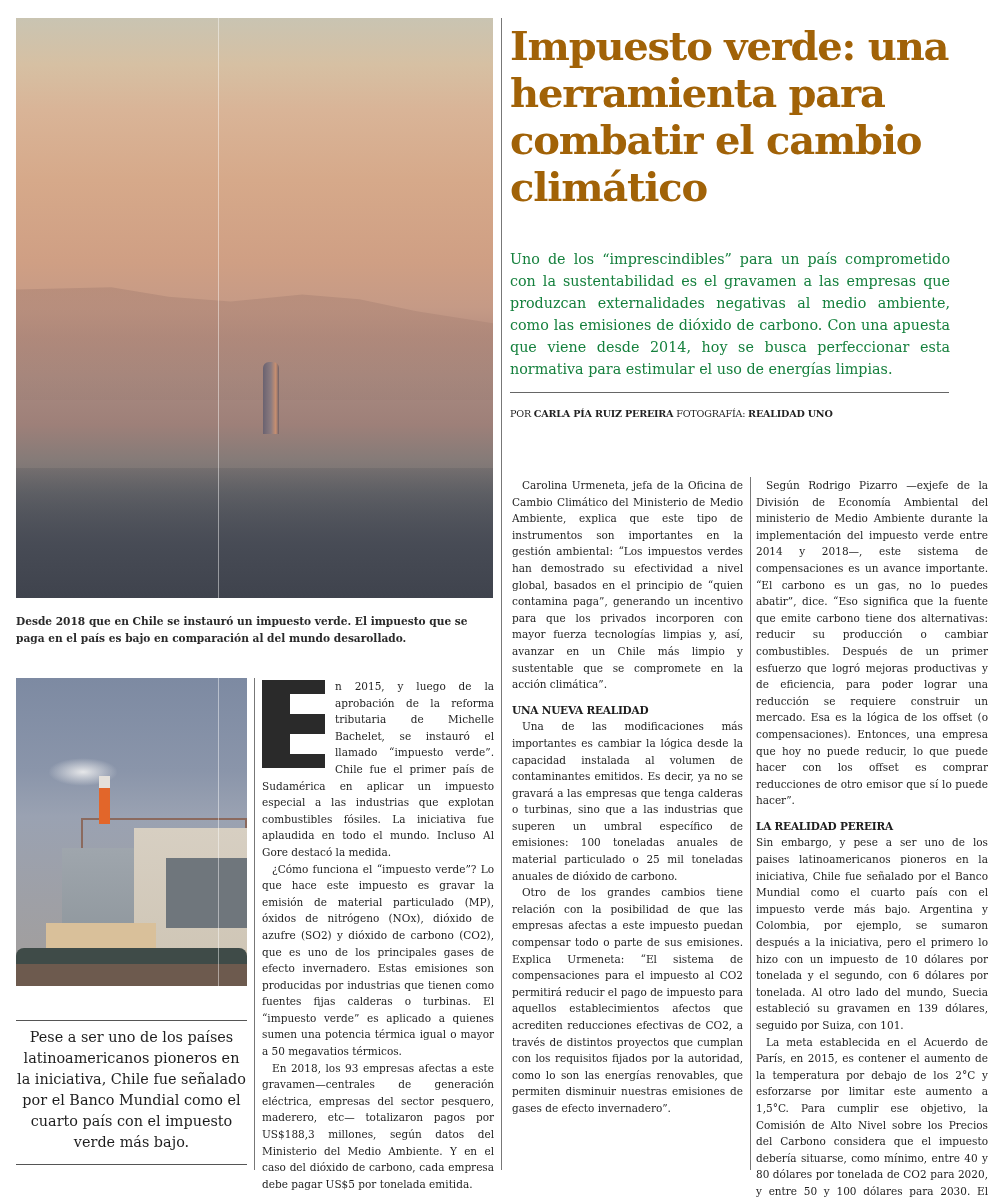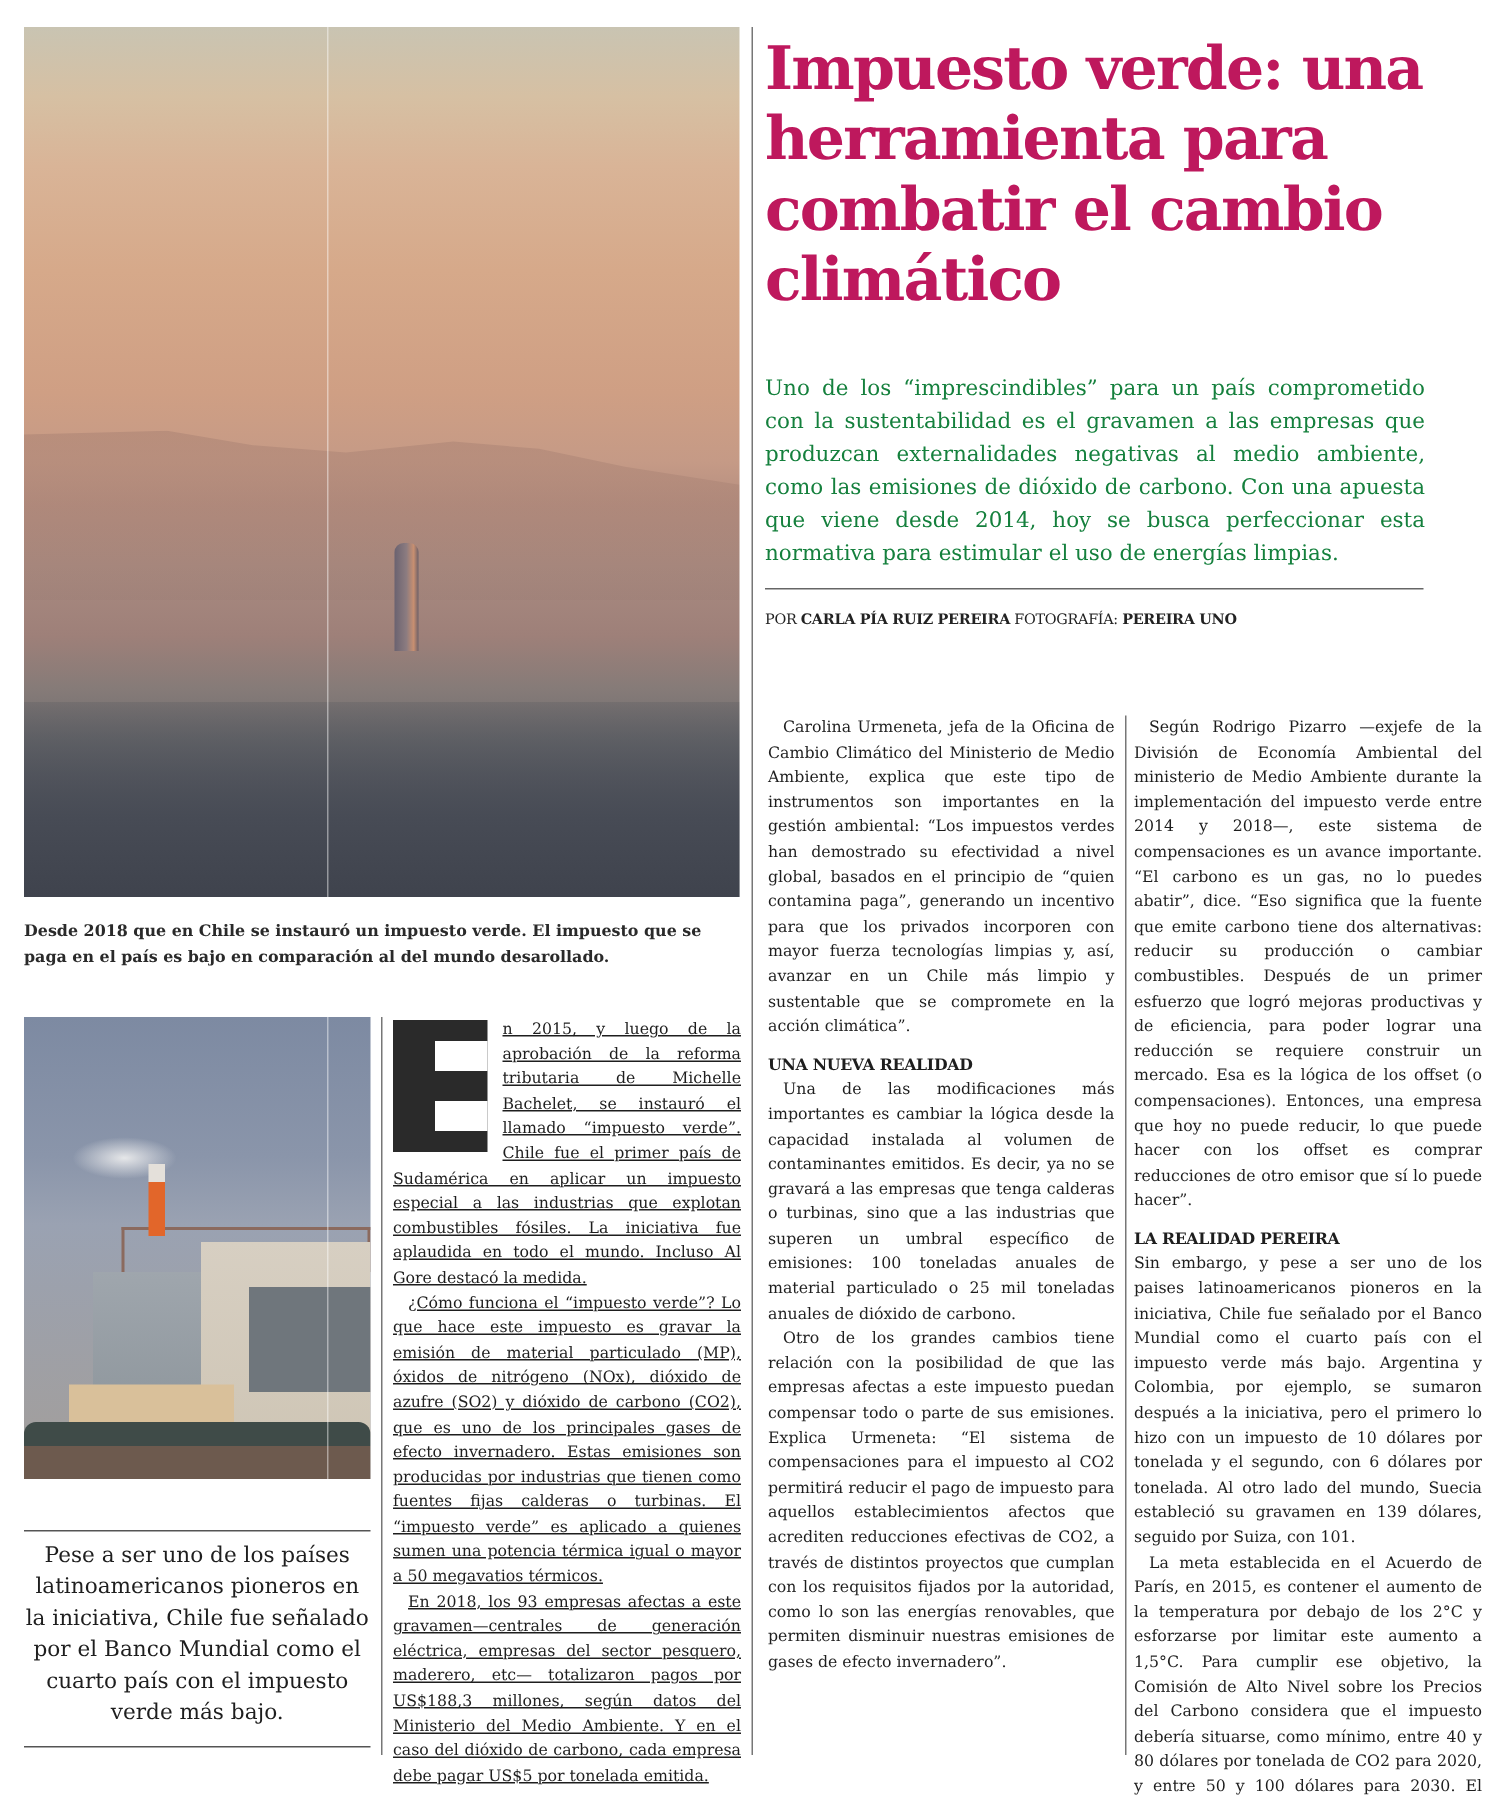--- a/index.html
+++ b/index.html
@@ -65,21 +65,21 @@
     font-size: 14.4px; line-height: 21px; text-align: center; color: #1e1e1e;
   }
 
   
   .vrule { width: 1px; background: #777; }
 
   
   .headline {
     left: 510px; top: 22px; width: 470px;
     font-family: "DejaVu Serif", serif; font-weight: bold;
-    font-size: 40px; line-height: 47px; color: #be185d; letter-spacing: -1.2px;
+    font-size: 40px; line-height: 47px; color: #a16207; letter-spacing: -1.2px;
   }
   .deck {
     left: 510px; top: 248px; width: 440px;
     font-size: 14.3px; line-height: 22px; text-align: justify; color: #15803d;
   }
   .byline-rule { left: 510px; top: 392px; width: 439px; height: 1px; background: #666; }
   .byline {
     left: 510px; top: 408px; width: 460px;
     font-size: 9.6px; color: #222; letter-spacing: -0.2px;
   }
@@ -87,21 +87,21 @@
 
   
   .col {
     font-size: 10.5px; line-height: 16.6px; text-align: justify; color: #1e1e1e;
     hyphens: auto;
   }
   .col p { text-indent: 10px; }
   .col p.noindent { text-indent: 0; }
   .col h3 { font-size: 10.5px; font-weight: bold; line-height: 16.6px; margin-top: 9px; letter-spacing: -0.2px; }
 
-  .col-1 { left: 262px; top: 678px; width: 232px; text-decoration: underline; }
+  .col-1 { left: 262px; top: 678px; width: 232px; }
   .col-2 { left: 512px; top: 477px; width: 231px; }
   .col-3 { left: 756px; top: 477px; width: 232px; }
 
   .dropcap {
     float: left; width: 63px; height: 88px; margin: 2px 10px 0 0;
     background: #2a2a2a; position: relative;
   }
   .dropcap::before, .dropcap::after {
     content: ""; position: absolute; background: #fff; left: 28px; right: 0; height: 20px;
   }
@@ -141,21 +141,21 @@
 <div class="abs vrule" style="left:254px; top:678px; height:492px;"></div>
 <div class="abs vrule" style="left:750px; top:477px; height:693px;"></div>
 
 <h1 class="abs headline">Impuesto verde: una herramienta para combatir el cambio climático</h1>
 <p class="abs deck">Uno de los “imprescindibles” para un país comprometido con la sustentabilidad es el gravamen a las empresas que produzcan externalidades negativas al medio ambiente, como las emisiones de dióxido de carbono. Con una apuesta que viene desde 2014, hoy se busca perfeccionar esta normativa para estimular el uso de energías limpias.</p>
 <div class="abs byline-rule"></div>
 <div class="abs byline">
   <span>POR</span>
   <b>CARLA PÍA RUIZ PEREIRA</b>
   <span>FOTOGRAFÍA:</span>
-  <b>PEREIRA UNO</b>
+  <b>REALIDAD UNO</b>
 </div>
 
 <div class="abs col col-1">
   <p class="noindent">
     <span class="dropcap">
         <span class="dc-txt">E</span>
       </span>
     <span>n 2015, y luego de la aprobación de la reforma tributaria de Michelle Bachelet, se instauró el llamado “impuesto verde”. Chile fue el primer país de Sudamérica en aplicar un impuesto especial a las industrias que explotan combustibles fósiles. La iniciativa fue aplaudida en todo el mundo. Incluso Al Gore destacó la medida.</span>
   </p>
   <p>¿Cómo funciona el “impuesto verde”? Lo que hace este impuesto es gravar la emisión de material particulado (MP), óxidos de nitrógeno (NOx), dióxido de azufre (SO2) y dióxido de carbono (CO2), que es uno de los principales gases de efecto invernadero. Estas emisiones son producidas por industrias que tienen como fuentes fijas calderas o turbinas. El “impuesto verde” es aplicado a quienes sumen una potencia térmica igual o mayor a 50 megavatios térmicos.</p>

